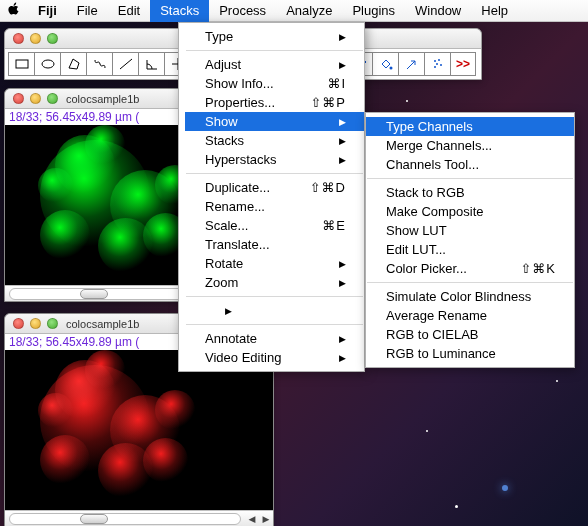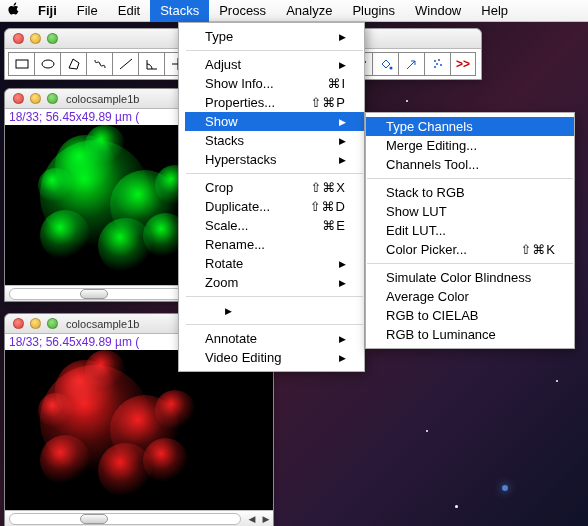--- a/index.html
+++ b/index.html
@@ -269,33 +269,32 @@
     <div class="row">
       <span>Stacks</span>
       <span class="arrow" style="font-size: 9px;">▶</span>
     </div>
     <div class="row">
       <span>Hyperstacks</span>
       <span class="arrow" style="font-size: 9px;">▶</span>
     </div>
     <div class="sep"></div>
     <div class="row">
-      <span>Crop</span>
-      <span class="sc">⇧⌘X</span>
-    </div>
-    <div class="row">
       <span>Duplicate...</span>
       <span class="sc">⇧⌘D</span>
     </div>
     <div class="row">
+      <span>Rename...</span>
+    </div>
+    <div class="row">
       <span>Scale...</span>
       <span class="sc">⌘E</span>
     </div>
     <div class="row">
-      <span>Rename...</span>
+      <span>Translate...</span>
     </div>
     <div class="row">
       <span>Rotate</span>
       <span class="arrow" style="font-size: 9px;">▶</span>
     </div>
     <div class="row">
       <span>Zoom</span>
       <span class="arrow" style="font-size: 9px;">▶</span>
     </div>
     <div class="sep"></div>
@@ -311,45 +310,48 @@
       <span>Video Editing</span>
       <span class="arrow" style="font-size: 9px;">▶</span>
     </div>
   </div>
 
 <div class="dropdown" id="dd2">
     <div class="row sel">
       <span>Type Channels</span>
     </div>
     <div class="row">
-      <span>Merge Editing...</span>
+      <span>Merge Channels...</span>
     </div>
     <div class="row">
       <span>Channels Tool...</span>
     </div>
     <div class="sep"></div>
     <div class="row">
       <span>Stack to RGB</span>
+    </div>
+    <div class="row">
+      <span>Make Composite</span>
     </div>
     <div class="row">
       <span>Show LUT</span>
     </div>
     <div class="row">
       <span>Edit LUT...</span>
     </div>
     <div class="row">
       <span>Color Picker...</span>
       <span class="sc">⇧⌘K</span>
     </div>
     <div class="sep"></div>
     <div class="row">
       <span>Simulate Color Blindness</span>
     </div>
     <div class="row">
-      <span>Average Color</span>
+      <span>Average Rename</span>
     </div>
     <div class="row">
       <span>RGB to CIELAB</span>
     </div>
     <div class="row">
       <span>RGB to Luminance</span>
     </div>
   </div>
 
 </body></html>

